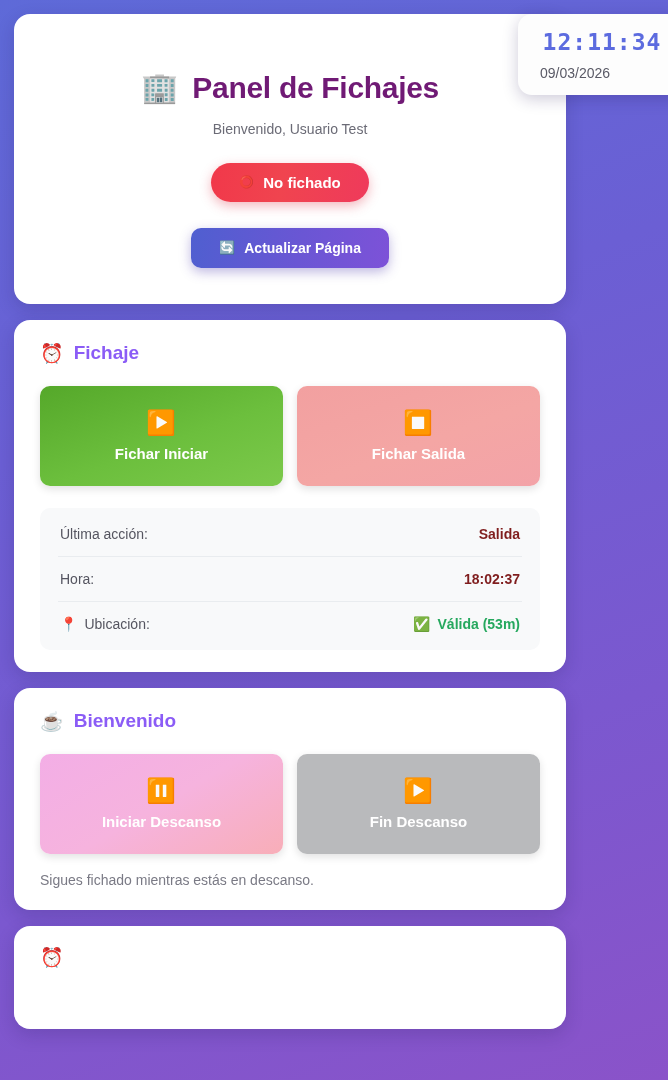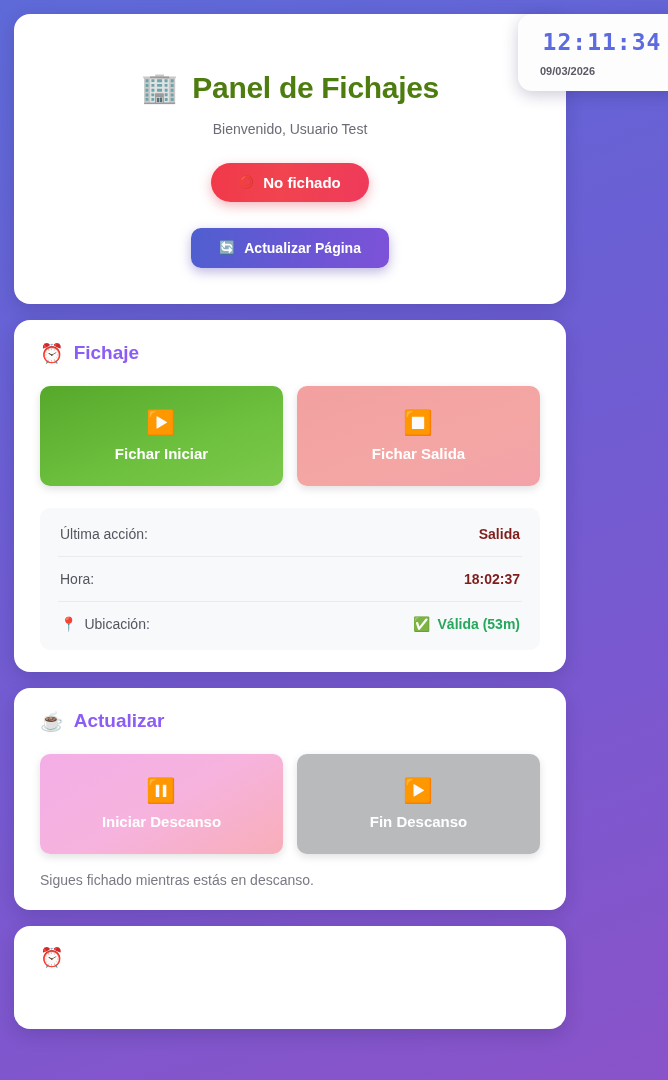--- a/index.html
+++ b/index.html
@@ -42,25 +42,24 @@
   .clock-time {
     font-family: "DejaVu Sans Mono", "Liberation Mono", monospace;
     font-size: 23px;
     font-weight: bold;
     letter-spacing: 1px;
     color: #5c6bdf;
     line-height: 1.1;
   }
   .clock-date {
     margin-top: 10px;
-    font-size: 11px;
+    font-size: 14px;
     color: #5a5a66;
     text-align: left;
     padding-left: 2px;
-    font-weight: bold;
   }
 
   
   .card {
     background: #ffffff;
     border-radius: 16px;
     box-shadow: 0 6px 18px rgba(30, 20, 80, 0.18);
     padding: 22px 26px;
     flex: 0 0 auto;
   }
@@ -79,21 +78,21 @@
     display: flex;
     align-items: center;
     justify-content: center;
     gap: 14px;
     margin-top: 26px;
   }
   .title-emoji { font-size: 30px; line-height: 1; }
   .page-title {
     font-size: 30px;
     font-weight: bold;
-    color: #4d7c0f;
+    color: #701a75;
     letter-spacing: -0.3px;
   }
   .welcome {
     margin-top: 16px;
     font-size: 14px;
     color: #6b6b76;
   }
 
   .status-badge {
     margin-top: 26px;
@@ -279,21 +278,21 @@
           <span class="check-emoji">✅</span>
           <span>Válida (53m)</span>
         </span>
       </div>
     </div>
   </div>
 
   <div class="card">
     <div class="section-head">
       <span class="section-emoji">☕</span>
-      <span class="section-title">Actualizar</span>
+      <span class="section-title">Bienvenido</span>
     </div>
 
     <div class="btn-grid">
       <button class="action-btn btn-pink" disabled="">
         <span class="action-emoji">⏸️</span>
         <span>Iniciar Descanso</span>
       </button>
       <button class="action-btn btn-grey" disabled="">
         <span class="action-emoji">▶️</span>
         <span>Fin Descanso</span>

